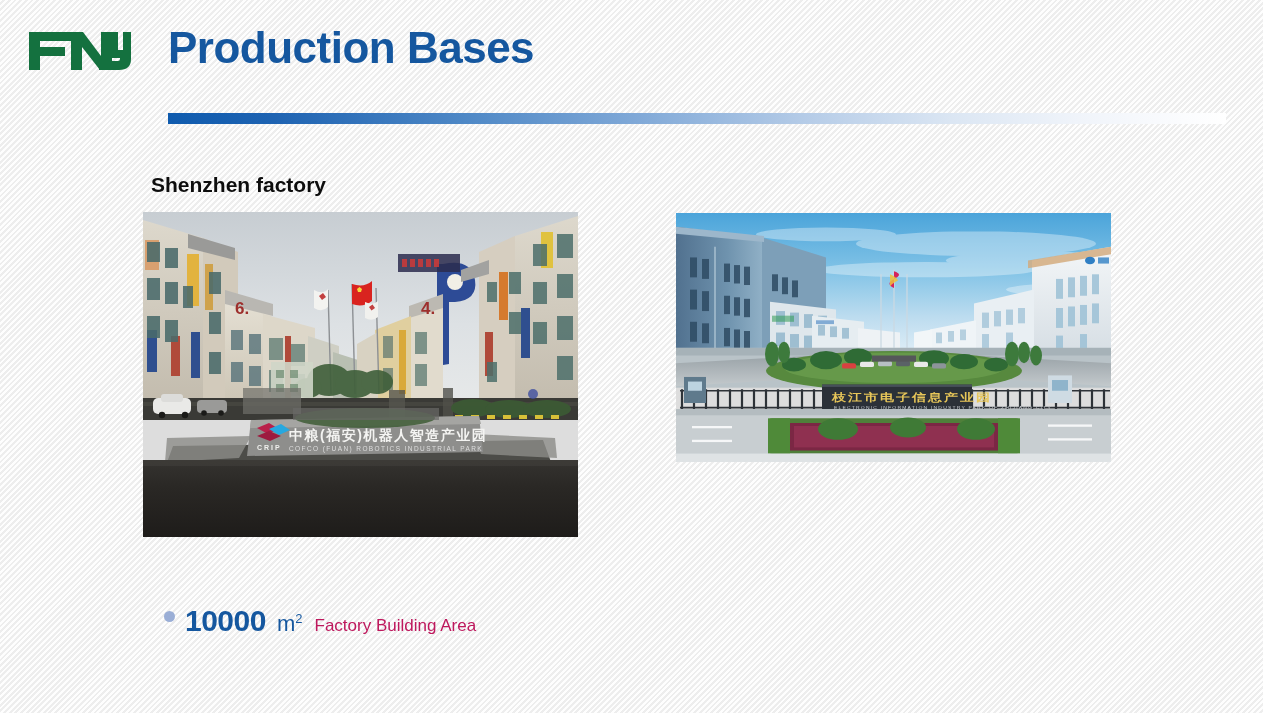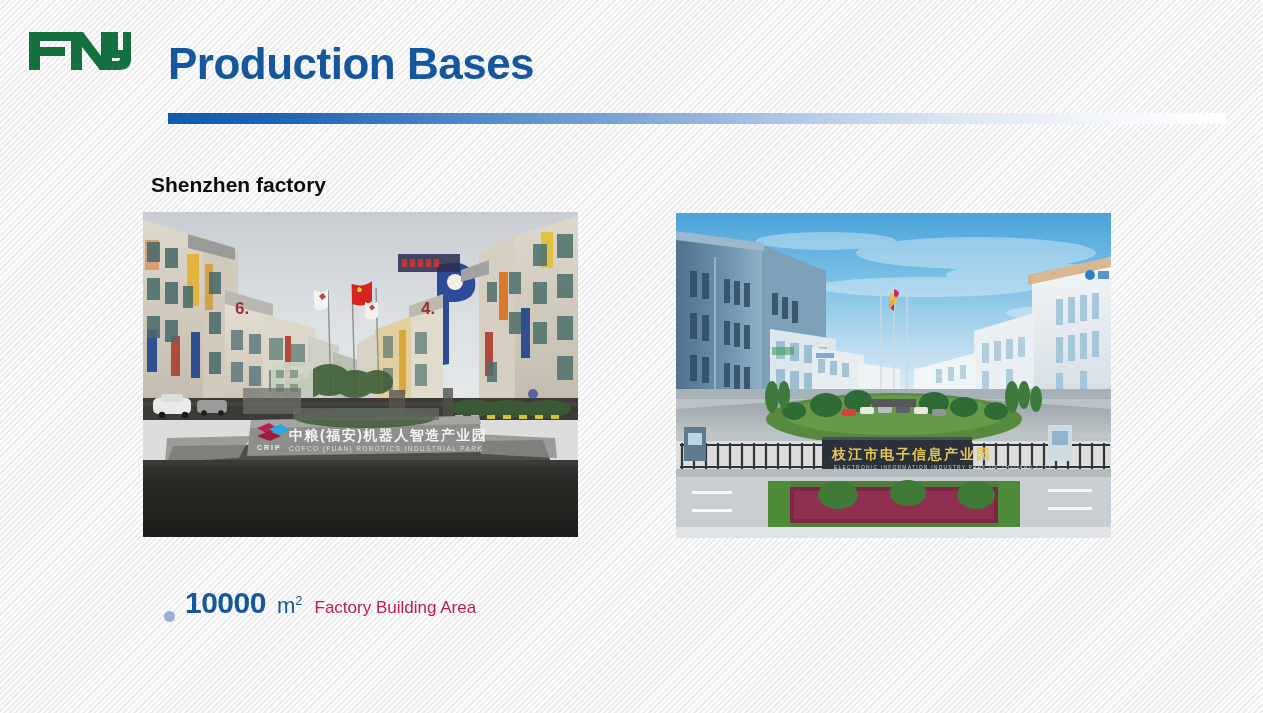--- a/index.html
+++ b/index.html
@@ -32,21 +32,21 @@
     left: 27px;
     top: 26px;
     width: 104px;
     height: 48px;
   }
 
   
   .page-title {
     position: absolute;
     left: 168px;
-    top: 40px;
+    top: 24px;
     font-size: 44px;
     font-weight: bold;
     color: #15579f;
     letter-spacing: -0.5px;
     line-height: 1.1;
     white-space: nowrap;
   }
 
   .title-rule {
     position: absolute;
@@ -86,31 +86,31 @@
   .photo-left {
     left: 143px;
     top: 212px;
     width: 435px;
     height: 325px;
   }
   .photo-right {
     left: 676px;
     top: 213px;
     width: 435px;
-    height: 325px;
+    height: 249px;
     text-align: center;
   }
 
   .photo-svg { display: block; width: 100%; height: 100%; }
 
   
   .stat-row {
     position: absolute;
     left: 164px;
-    top: 586px;
+    top: 604px;
     display: flex;
     align-items: baseline;
     white-space: nowrap;
   }
   .stat-dot {
     position: absolute;
     left: 164px;
     top: 611px;
     width: 11px;
     height: 11px;

